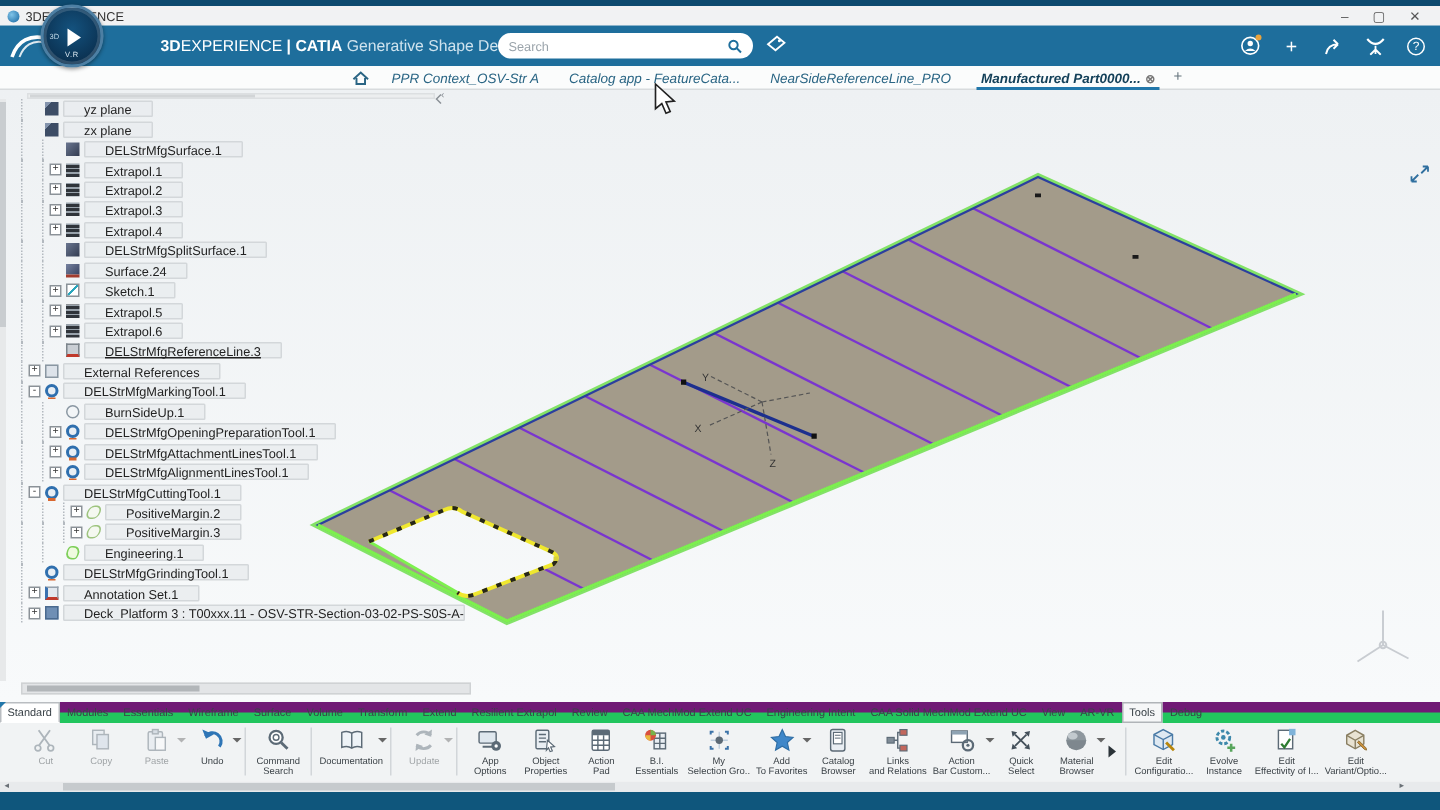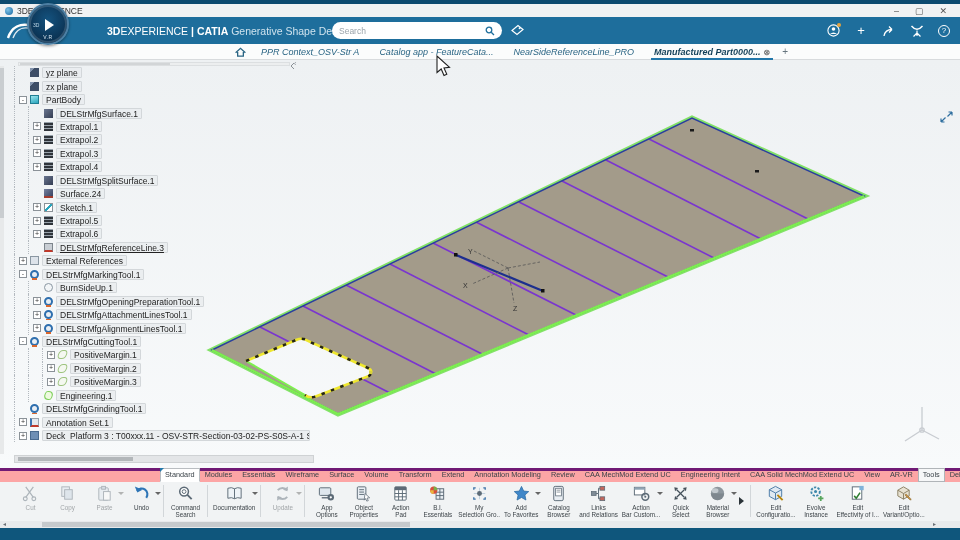--- a/index.html
+++ b/index.html
@@ -55,25 +55,25 @@
   .ti-sketch{background:linear-gradient(135deg,#fff 42%,#2aa6bd 42% 58%,#fff 58%);border:1px solid #8a9298}
   .ti-refline{background:#c9ced4;border:1px solid #7d858c;border-bottom:2px solid #c0392b}
   .ti-extref{background:#dde3ea;border:1px solid #8a97a2}
   .ti-tool{border:2px solid #2f6fae;border-radius:50%;background:#e8eef4}
   .ti-tool::after{content:"";position:absolute;left:0;right:0;bottom:-3px;height:1.5px;background:#d9672e}
   .ti-burnside{border:1.5px solid #8a97a2;border-radius:50%;background:#f2f5f7}
   .ti-margin{border:1.5px solid #9ec47f;border-radius:50%/60%;background:#f4f8f0;transform:skewX(-20deg)}
   .ti-contour{border:1.5px solid #7ecf5a;border-radius:2px 6px 2px 6px;transform:skewX(-25deg);background:#eefadf}
   .ti-annotation{background:#e3e8ee;border:1px solid #98a2ac;border-left:2px solid #3a72b0;border-bottom:2px solid #c0392b}
   .ti-deck{background:#6f8fb5;border:1px solid #4a6a8f}
-  .tlabel{background:rgba(234,237,239,.93);border:1px solid #d3d7da;padding:0 3px;line-height:10px;height:11px;border-radius:1px}
+  .tlabel{background:rgba(234,237,239,.93);border:1px solid #d3d7da;padding:0 13px;line-height:10px;height:11px;border-radius:1px}
   .selected .tlabel{text-decoration:underline}
   .tree-hscroll{position:absolute;left:4px;top:395px;width:300px;height:8px;background:#e3e5e7;border:1px solid #cfd2d4}
   .tree-hscroll .hthumb{position:absolute;left:3px;top:1px;width:115px;height:4px;background:#b2b6b9}
-  .ribbon-tabs{height:14px;background:#fca5a5;border-top:3px solid #701a75;display:flex;align-items:flex-end;padding-left:160px;font-size:7.3px;color:#3a4248;position:relative;z-index:20}
+  .ribbon-tabs{height:14px;background:#22c55e;border-top:7px solid #701a75;display:flex;align-items:flex-end;font-size:7.3px;color:#3a4248;position:relative;z-index:20}
   .rtab{padding:1px 4px 2px;border:1px solid transparent;white-space:nowrap}
   .rtab.active{background:#fff;border-color:#b9bdc1;border-bottom-color:#fff;position:relative}
   .rtab.active::before{content:"";position:absolute;left:-1px;top:-1px;border-left:4px solid #2277aa;border-bottom:4px solid transparent}
   .rtab.outlined{background:#f6f7f8;border-color:#b0b4b8}
   .ribbon{height:39px;background:#f1f3f4;display:flex;align-items:flex-start;padding:2px 0 0 12px;overflow:hidden}
   .rbtn{min-width:37px;max-width:56px;text-align:center;position:relative;flex:none;padding:0 2px}
   .rbtn svg{width:19px;height:19px;display:block;margin:0 auto;color:#5c6a76}
   .rbtn.disabled{opacity:.45}
   .rlabel{font-size:6.3px;line-height:7px;color:#3c4348;margin-top:1px}
   .caret{position:absolute;right:-1px;top:8px;width:0;height:0;border-left:3px solid transparent;border-right:3px solid transparent;border-top:3.5px solid #666}
@@ -260,26 +260,20 @@
           <span class="tlabel">yz plane</span>
         </div>
         <div class="trow">
           <span class="ind"></span>
           <span class="exp none"></span>
           <span class="ticon ti-plane"></span>
           <span class="tlabel">zx plane</span>
         </div>
         <div class="trow">
           <span class="ind"></span>
-          <span class="exp">-</span>
-          <span class="ticon ti-body"></span>
-          <span class="tlabel">PartBody</span>
-        </div>
-        <div class="trow">
-          <span class="ind"></span>
           <span class="ind"></span>
           <span class="exp none"></span>
           <span class="ticon ti-surface"></span>
           <span class="tlabel">DELStrMfgSurface.1</span>
         </div>
         <div class="trow">
           <span class="ind"></span>
           <span class="ind"></span>
           <span class="exp">+</span>
           <span class="ticon ti-extrapol"></span>
@@ -386,28 +380,20 @@
           <span class="ind"></span>
           <span class="exp">+</span>
           <span class="ticon ti-tool"></span>
           <span class="tlabel">DELStrMfgAlignmentLinesTool.1</span>
         </div>
         <div class="trow">
           <span class="ind"></span>
           <span class="exp">-</span>
           <span class="ticon ti-tool"></span>
           <span class="tlabel">DELStrMfgCuttingTool.1</span>
-        </div>
-        <div class="trow">
-          <span class="ind"></span>
-          <span class="ind"></span>
-          <span class="ind"></span>
-          <span class="exp">+</span>
-          <span class="ticon ti-margin"></span>
-          <span class="tlabel">PositiveMargin.1</span>
         </div>
         <div class="trow">
           <span class="ind"></span>
           <span class="ind"></span>
           <span class="ind"></span>
           <span class="exp">+</span>
           <span class="ticon ti-margin"></span>
           <span class="tlabel">PositiveMargin.2</span>
         </div>
         <div class="trow">
@@ -458,21 +444,21 @@
 
 <div class="ribbon-tabs">
     <span class="rtab active">Standard</span>
     <span class="rtab">Modules</span>
     <span class="rtab">Essentials</span>
     <span class="rtab">Wireframe</span>
     <span class="rtab">Surface</span>
     <span class="rtab">Volume</span>
     <span class="rtab">Transform</span>
     <span class="rtab">Extend</span>
-    <span class="rtab">Annotation Modeling</span>
+    <span class="rtab">Resilient Extrapol</span>
     <span class="rtab">Review</span>
     <span class="rtab">CAA MechMod Extend UC</span>
     <span class="rtab">Engineering Intent</span>
     <span class="rtab">CAA Solid MechMod Extend UC</span>
     <span class="rtab">View</span>
     <span class="rtab">AR-VR</span>
     <span class="rtab outlined">Tools</span>
     <span class="rtab">Debug</span>
   </div>
 

